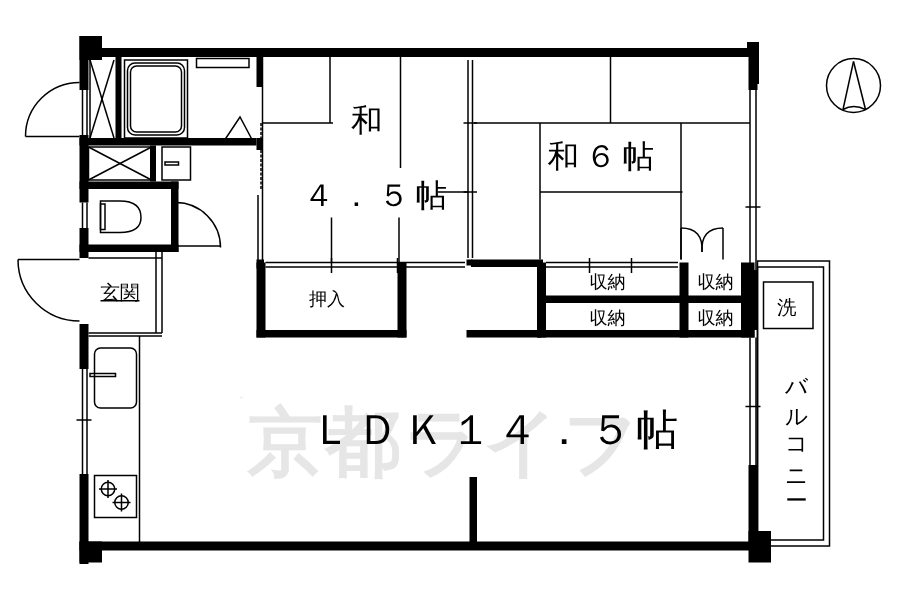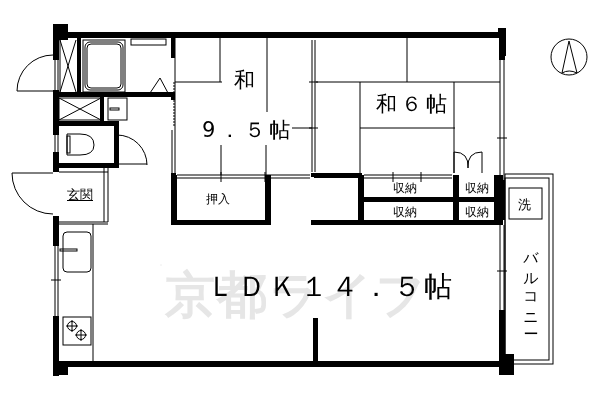--- a/index.html
+++ b/index.html
@@ -218,22 +218,22 @@
     <circle cx="569" cy="57" r="18"></circle>
     <line x1="569" y1="41" x2="562" y2="73"></line>
     <line x1="569" y1="41" x2="577" y2="73"></line>
     <path d="M562,73 Q569,69 577,73"></path>
   </g>
 </svg>
 
 <div class="watermark">京都ライフ</div>
 
 <div class="lbl room-lg" style="left:234px; top:66px;">和</div>
-<div class="lbl room-lg" style="left:202px; top:116px;">9．５帖</div>
-<div class="lbl room-lg" style="left:376px; top:90px;">和６帖</div>
+<div class="lbl room-lg" style="left:202px; top:116px;">４．５帖</div>
+<div class="lbl room-lg" style="left:365px; top:90px;">和６帖</div>
 <div class="lbl room-lg" style="left:185px; top:268px; font-size:28px; letter-spacing:3px;margin-left:22px;">ＬＤＫ１４．５帖</div>
 
 <div class="lbl room-sm" style="left:206px; top:191px;">押入</div>
 <div class="lbl room-sm" style="left:393px; top:180px;">収納</div>
 <div class="lbl room-sm" style="left:465px; top:180px;">収納</div>
 <div class="lbl room-sm" style="left:393px; top:204px;">収納</div>
 <div class="lbl room-sm" style="left:465px; top:204px;">収納</div>
 <div class="lbl room-sm" style="left:67px; top:186px; font-size:13px;text-decoration:underline;">玄関</div>
 <div class="lbl room-sm" style="left:518px; top:196px; font-size:13px;">洗</div>
 <div class="lbl vtext" style="left:521px; top:241px;">バルコニー</div>

